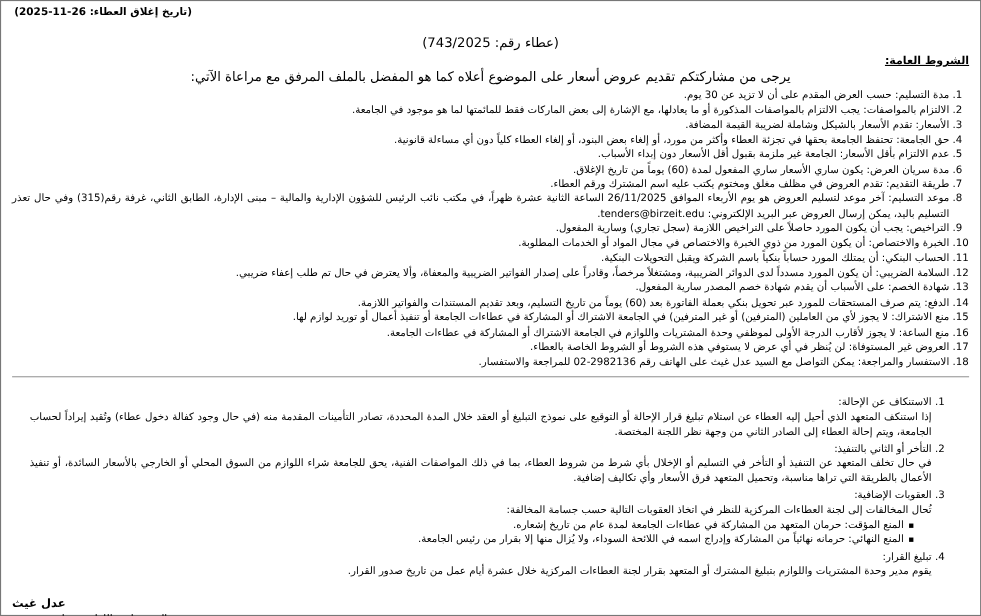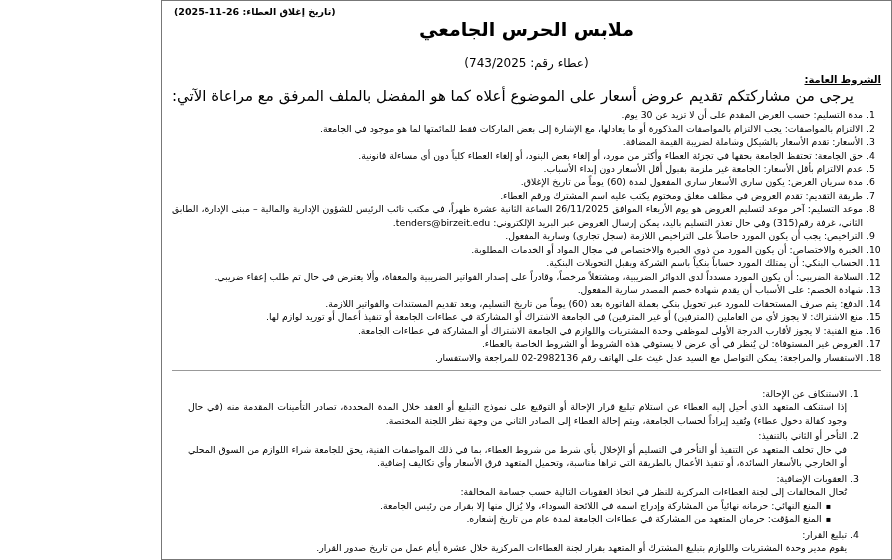--- a/index.html
+++ b/index.html
@@ -9,21 +9,21 @@
   }
   body {
     width: 892px;
     height: 560px;
     font-family: "DejaVu Sans", sans-serif;
     color: #000000;
     overflow: hidden;
   }
   .page {
     position: relative;
-    width: 731px;
+    width: 892px;
     height: 560px;
     box-sizing: border-box;
     border: 1px solid #777;
     background: #fff;
     padding: 4px 10px 0 10px;
   }
   .topbar {
     text-align: left;
     direction: rtl;
     font-size: 9.5px;
@@ -45,22 +45,22 @@
     margin-top: 15px;
   }
   .sect-head {
     font-size: 10px;
     font-weight: bold;
     text-align: right;
     margin-top: 4px;
     text-decoration: underline;
   }
   .intro {
-    font-size: 15px;
-    text-align: left;
+    font-size: 12px;
+    text-align: center;
     margin-top: 1px;
     line-height: 1.35;
   }
   ol.numlist {
     margin: 2px 0 0 0;
     padding: 0 18px 0 0;
     list-style-position: outside;
   }
   ol.numlist > li {
     font-size: 9.3px;
@@ -128,21 +128,20 @@
   }
 </style>
 </head>
 <body>
 
 <div class="page">
 
   <div class="topbar">(تاريخ إغلاق العطاء: 26-11-2025)</div>
 
   <div class="title-block">
-    <div class="doc-title">ملابس الحرس الجامعي</div>
     <div class="doc-subtitle">(عطاء رقم: 743/2025)</div>
   </div>
 
   <div class="sect-head">الشروط العامة:</div>
   <div class="intro">يرجى من مشاركتكم تقديم عروض أسعار على الموضوع أعلاه كما هو المفضل بالملف المرفق مع مراعاة الآتي:</div>
 
   <ol class="numlist just">
     <li><span class="lbl">مدة التسليم</span><span>: حسب العرض المقدم على أن لا تزيد عن 30 يوم.</span></li>
     <li><span class="lbl">الالتزام بالمواصفات</span><span>: يجب الالتزام بالمواصفات المذكورة أو ما يعادلها، مع الإشارة إلى بعض الماركات فقط للمائمتها لما هو موجود في الجامعة.</span></li>
     <li><span class="lbl">الأسعار</span><span>: تقدم الأسعار بالشيكل وشاملة لضريبة القيمة المضافة.</span></li>
@@ -151,43 +150,43 @@
     <li><span class="lbl">مدة سريان العرض</span><span>: يكون ساري الأسعار ساري المفعول لمدة (60) يوماً من تاريخ الإغلاق.</span></li>
     <li><span class="lbl">طريقة التقديم</span><span>: تقدم العروض في مظلف مغلق ومختوم يكتب عليه اسم المشترك ورقم العطاء.</span></li>
     <li><span class="lbl">موعد التسليم</span><span>: آخر موعد لتسليم العروض هو يوم الأربعاء الموافق 26/11/2025 الساعة الثانية عشرة ظهراً، في مكتب نائب الرئيس للشؤون الإدارية والمالية – مبنى الإدارة، الطابق الثاني، غرفة رقم(315) وفي حال تعذر التسليم باليد، يمكن إرسال العروض عبر البريد الإلكتروني: tenders@birzeit.edu.</span></li>
     <li><span class="lbl">التراخيص</span><span>: يجب أن يكون المورد حاصلاً على التراخيص اللازمة (سجل تجاري) وسارية المفعول.</span></li>
     <li><span class="lbl">الخبرة والاختصاص</span><span>: أن يكون المورد من ذوي الخبرة والاختصاص في مجال المواد أو الخدمات المطلوبة.</span></li>
     <li><span class="lbl">الحساب البنكي</span><span>: أن يمتلك المورد حساباً بنكياً باسم الشركة ويقبل التحويلات البنكية.</span></li>
     <li><span class="lbl">السلامة الضريبي</span><span>: أن يكون المورد مسدداً لدى الدوائر الضريبية، ومشتغلاً مرخصاً، وقادراً على إصدار الفواتير الضريبية والمعفاة، وألا يعترض في حال تم طلب إعفاء ضريبي.</span></li>
     <li><span class="lbl">شهادة الخصم</span><span>: على الأسباب أن يقدم شهادة خصم المصدر سارية المفعول.</span></li>
     <li><span class="lbl">الدفع</span><span>: يتم صرف المستحقات للمورد عبر تحويل بنكي بعملة الفاتورة بعد (60) يوماً من تاريخ التسليم، وبعد تقديم المستندات والفواتير اللازمة.</span></li>
     <li><span class="lbl">منع الاشتراك</span><span>: لا يجوز لأي من العاملين (المترفين) أو غير المترفين) في الجامعة الاشتراك أو المشاركة في عطاءات الجامعة أو تنفيذ أعمال أو توريد لوازم لها.</span></li>
-    <li><span class="lbl">منع الفنية</span><span>: لا يجوز لأقارب الدرجة الأولى لموظفي وحدة المشتريات واللوازم في الجامعة الاشتراك أو المشاركة في عطاءات الجامعة.</span></li>
+    <li><span class="lbl">منع الساعة</span><span>: لا يجوز لأقارب الدرجة الأولى لموظفي وحدة المشتريات واللوازم في الجامعة الاشتراك أو المشاركة في عطاءات الجامعة.</span></li>
     <li><span class="lbl">العروض غير المستوفاة</span><span>: لن يُنظر في أي عرض لا يستوفي هذه الشروط أو الشروط الخاصة بالعطاء.</span></li>
     <li><span class="lbl">الاستفسار والمراجعة</span><span>: يمكن التواصل مع السيد عدل غيث على الهاتف رقم 2982136-02 للمراجعة والاستفسار.</span></li>
   </ol>
 
   <hr class="divider">
 
   <div class="lower">
     <ol class="lower-list">
       <li>
         <span class="lbl">الاستنكاف عن الإحالة:</span>
         <span class="body">إذا استنكف المتعهد الذي أحيل إليه العطاء عن استلام تبليغ قرار الإحالة أو التوقيع على نموذج التبليغ أو العقد خلال المدة المحددة، تصادر التأمينات المقدمة منه (في حال وجود كفالة دخول عطاء) وتُقيد إيراداً لحساب الجامعة، ويتم إحالة العطاء إلى الصادر الثاني من وجهة نظر اللجنة المختصة.</span>
       </li>
       <li>
         <span class="lbl">التأخر أو الثاني بالتنفيذ:</span>
         <span class="body">في حال تخلف المتعهد عن التنفيذ أو التأخر في التسليم أو الإخلال بأي شرط من شروط العطاء، بما في ذلك المواصفات الفنية، يحق للجامعة شراء اللوازم من السوق المحلي أو الخارجي بالأسعار السائدة، أو تنفيذ الأعمال بالطريقة التي تراها مناسبة، وتحميل المتعهد فرق الأسعار وأي تكاليف إضافية.</span>
       </li>
       <li>
         <span class="lbl">العقوبات الإضافية:</span>
         <span class="body">تُحال المخالفات إلى لجنة العطاءات المركزية للنظر في اتخاذ العقوبات التالية حسب جسامة المخالفة:</span>
         <ul class="sub">
+          <li class="bulletdash"><span class="lbl">المنع المؤقت</span><span>: حرمان المتعهد من المشاركة في عطاءات الجامعة لمدة عام من تاريخ إشعاره.</span></li>
           <li class="bulletdash"><span class="lbl">المنع النهائي</span><span>: حرمانه نهائياً من المشاركة وإدراج اسمه في اللائحة السوداء، ولا يُزال منها إلا بقرار من رئيس الجامعة.</span></li>
-          <li class="bulletdash"><span class="lbl">المنع المؤقت</span><span>: حرمان المتعهد من المشاركة في عطاءات الجامعة لمدة عام من تاريخ إشعاره.</span></li>
         </ul>
       </li>
       <li>
         <span class="lbl">تبليغ القرار:</span>
         <span class="body">يقوم مدير وحدة المشتريات واللوازم بتبليغ المشترك أو المتعهد بقرار لجنة العطاءات المركزية خلال عشرة أيام عمل من تاريخ صدور القرار.</span>
       </li>
     </ol>
   </div>
 
   <div class="signature">

